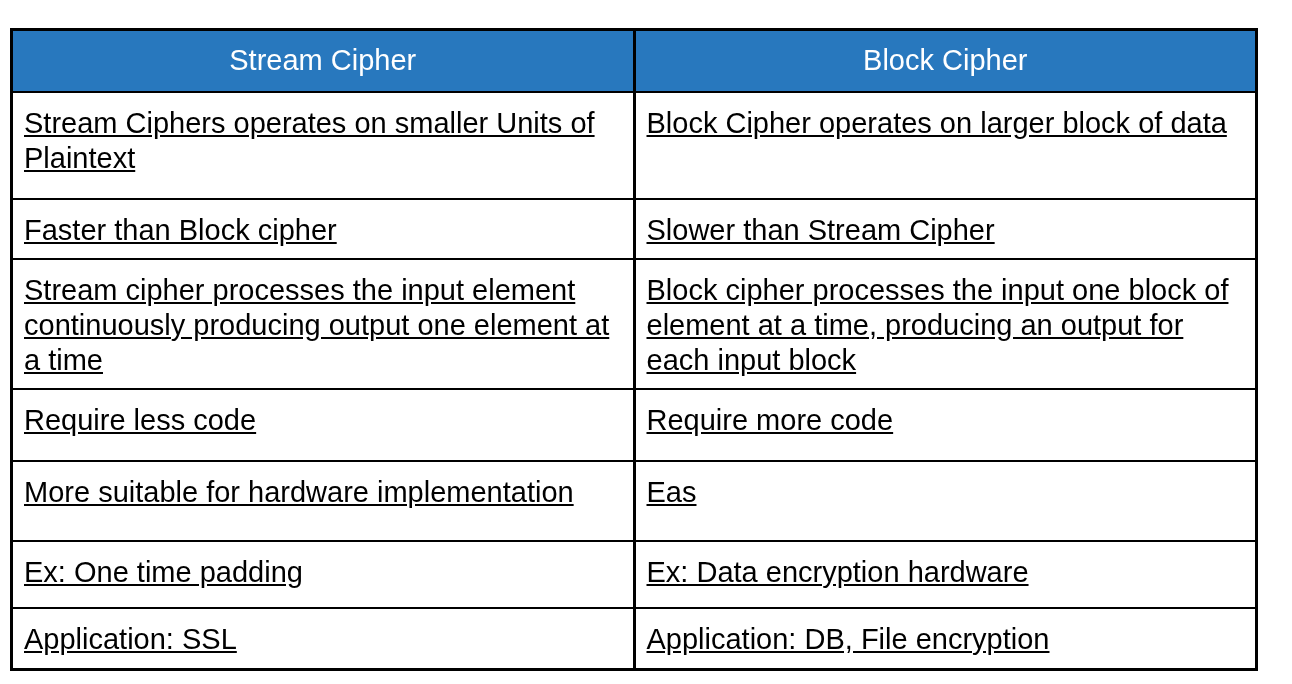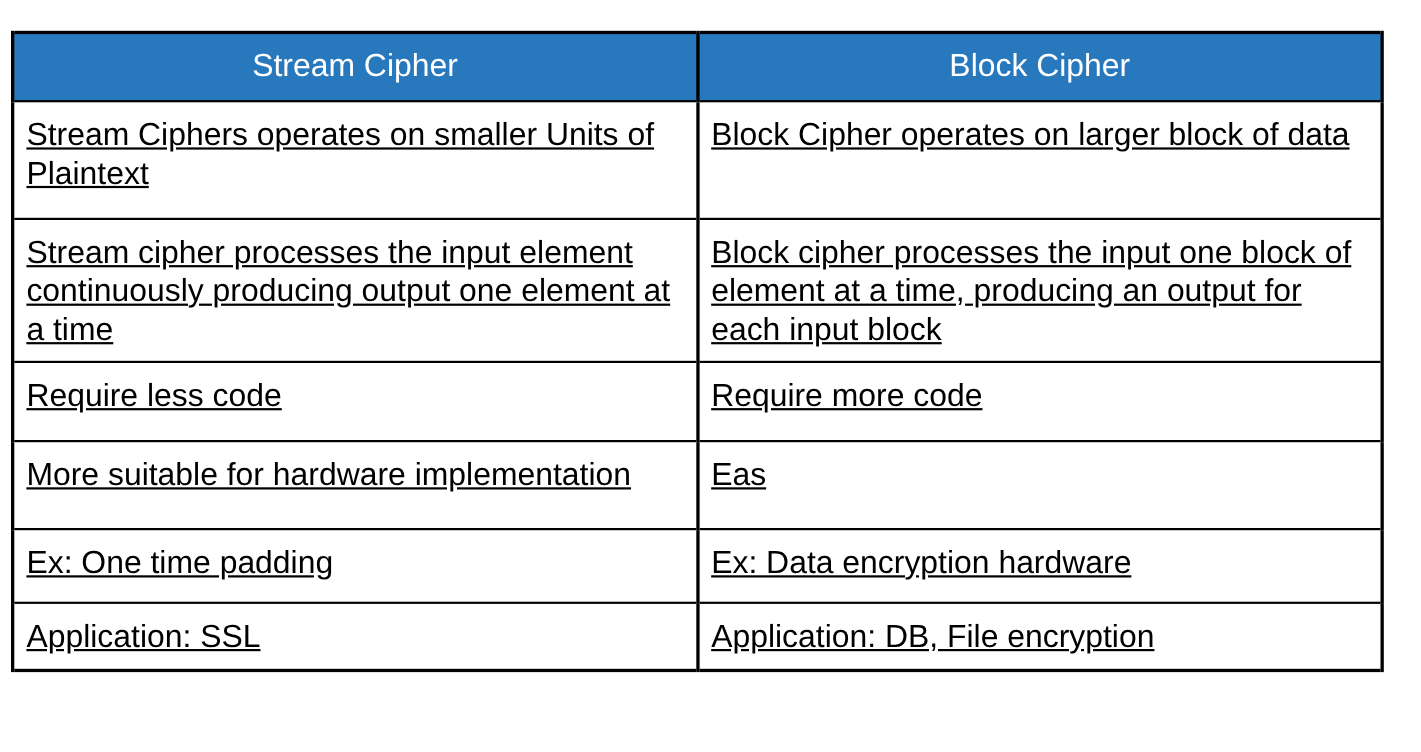--- a/index.html
+++ b/index.html
@@ -82,20 +82,24 @@
       <tr>
         <th>Stream Cipher</th>
         <th>Block Cipher</th>
       </tr>
     </thead>
     <tbody>
       <tr class="r0">
         <td>Stream Ciphers operates on smaller Units of Plaintext</td>
         <td>Block Cipher operates on larger block of data</td>
       </tr>
+      <tr class="r1">
+        <td>Faster than Block cipher</td>
+        <td>Slower than Stream Cipher</td>
+      </tr>
       <tr class="r2">
         <td>Stream cipher processes the input element continuously producing output one element at a time</td>
         <td>Block cipher processes the input one block of element at a time, producing an output for each input block</td>
       </tr>
       <tr class="r3">
         <td>Require less code</td>
         <td>Require more code</td>
       </tr>
       <tr class="r4">
         <td>More suitable for hardware implementation</td>

